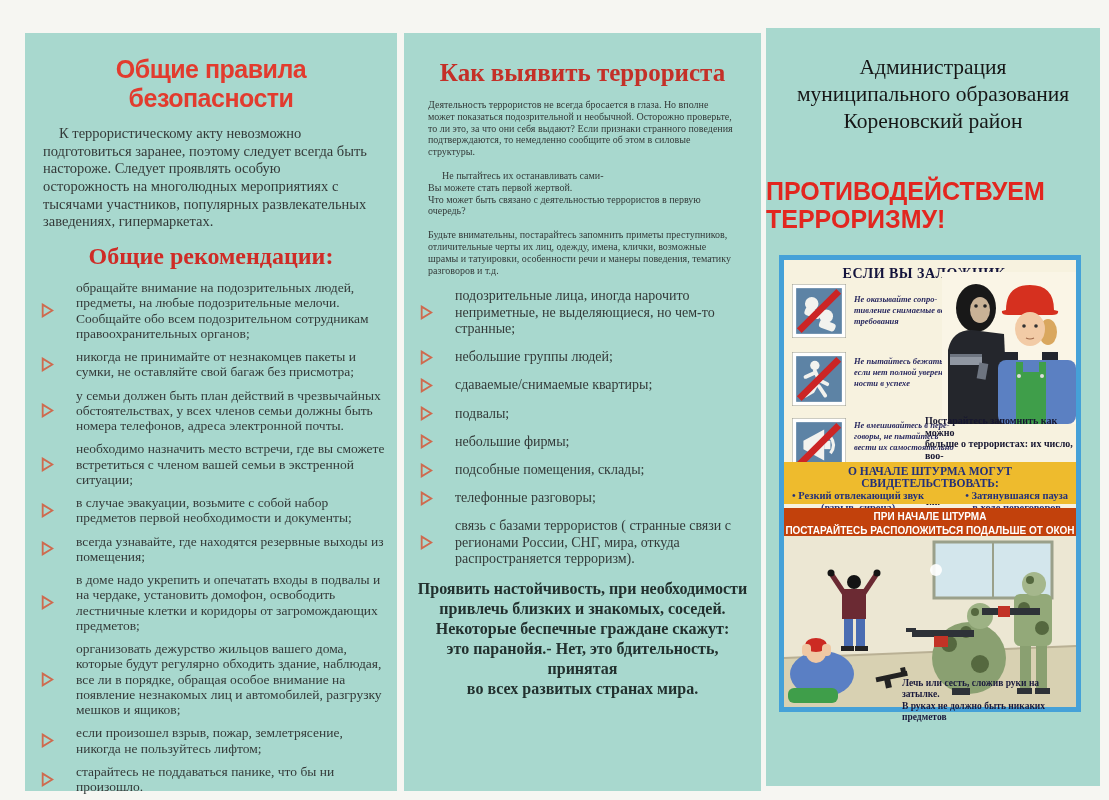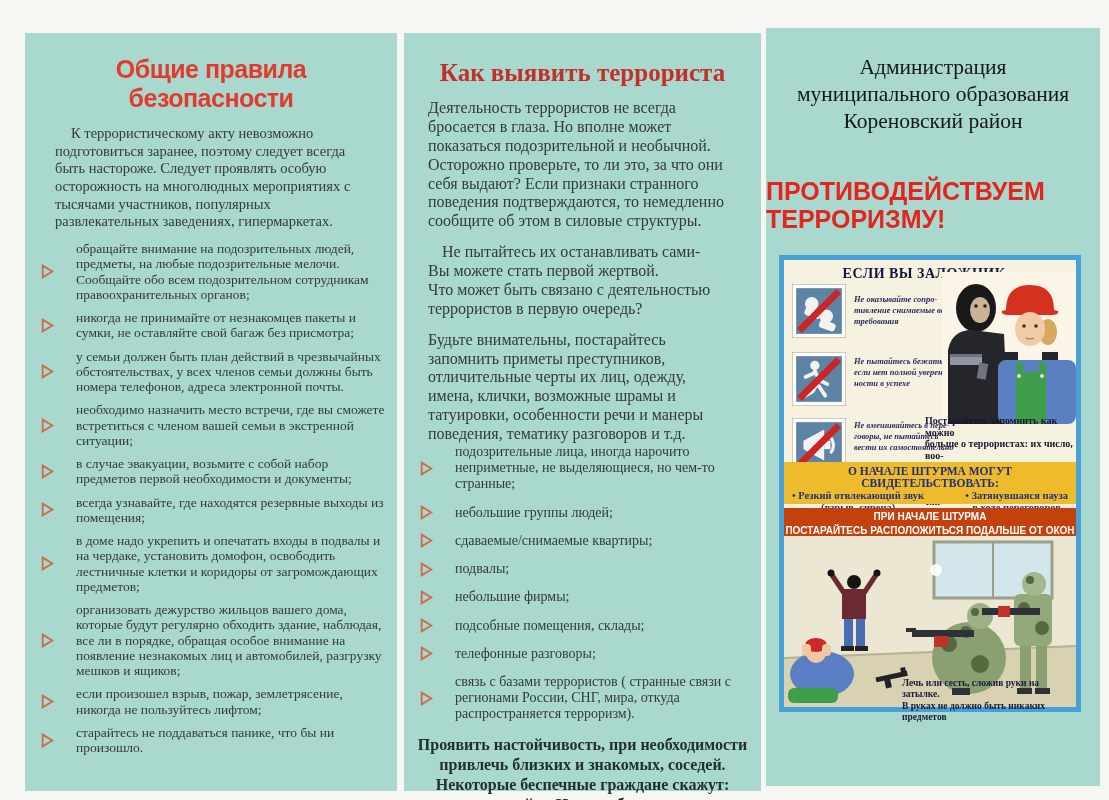--- a/index.html
+++ b/index.html
@@ -6,31 +6,31 @@
   .canvas{position:relative;width:1109px;height:800px;background:#f6f6f2;overflow:hidden;
           font-family:"Liberation Serif",serif;color:#343a39;padding-left:44px;}
   .panel{position:absolute;top:33px;height:758px;background:#a8d8ce;}
   #panel-left{left:25px;width:372px;}
   #panel-mid{left:404px;width:357px;}
   #panel-right{left:766px;top:28px;height:758px;width:334px;}
 
   
   .lp-title{margin:22px 6px 0;text-align:center;font-family:"Liberation Sans",sans-serif;
             font-weight:bold;font-size:25px;letter-spacing:-0.5px;color:#e23b2e;}
-  .lp-intro{margin:12px 30px 0 30px;font-size:14.5px;line-height:1.22;text-indent:16px;}
+  .lp-intro{margin:12px 30px 0 18px;font-size:14.5px;line-height:1.22;text-indent:16px;}
   .lp-sub{margin:12px 0 0;text-align:center;font-weight:bold;font-size:24px;color:#cf2b26;}
   .blist{margin:10px 10px 0 16px;}
   .brow{display:flex;align-items:center;gap:22px;margin-bottom:8px;font-size:13.5px;line-height:1.13;}
   #panel-mid .brow{margin-bottom:12px;font-size:14px;line-height:1.16;}
   .tri{flex:0 0 13px;width:13px;height:15px;}
   .tri path{fill:none;stroke:#cf6a4e;stroke-width:1.7;}
 
   
   .mp-title{margin:26px 0 0;text-align:center;font-weight:bold;font-size:25px;color:#c43028;}
-  .mp-p{margin:12px 28px 0 24px;font-size:16px;line-height:1.18;white-space:pre-line;}
+  .mp-p{margin:12px 28px 0 24px;font-size:10px;line-height:1.18;white-space:pre-line;}
   .mp-p.indent{text-indent:14px;}
   .mp-footer{margin:10px 6px 0;text-align:center;font-weight:bold;font-size:16px;
              line-height:1.25;white-space:pre-line;color:#22302e;}
 
   
   .rp-admin{margin:26px 0 0;text-align:center;font-size:21.5px;line-height:1.25;
             color:#161616;white-space:pre-line;}
   .rp-slogan{margin:42px 0 0;text-align:left;font-family:"Liberation Sans",sans-serif;
              font-weight:bold;font-size:25px;line-height:1.12;color:#e2261f;white-space:pre-line;}
   .poster{position:absolute;left:13px;top:227px;width:302px;height:457px;box-sizing:border-box;
@@ -55,20 +55,21 @@
              line-height:1.2;color:#1a1a3c;white-space:pre-line;z-index:3;}
 </style>
 </head>
 <body>
 
 <div class="canvas">
 
   <div class="panel" id="panel-left">
     <div class="lp-title">Общие правила безопасности</div>
     <div class="lp-intro">К террористическому акту невозможно подготовиться заранее, поэтому следует всегда быть настороже. Следует проявлять особую осторожность на многолюдных мероприятиях с тысячами участников, популярных развлекательных заведениях, гипермаркетах.</div>
+    <div class="lp-sub">Общие рекомендации:</div>
     <div class="blist">
 
         <div class="brow">
           <svg class="tri" viewBox="0 0 12 14">
             <path d="M1.5 1.5 L10.5 7 L1.5 12.5 Z"></path>
           </svg>
           <div>обращайте внимание на подозрительных людей, предметы, на любые подозрительные мелочи. Сообщайте обо всем подозрительном сотрудникам правоохранительных органов;</div>
         </div>
 
         <div class="brow">
@@ -136,21 +137,21 @@
       </div>
   </div>
 
   <div class="panel" id="panel-mid">
     <div class="mp-title">Как выявить террориста</div>
     <div class="mp-p">Деятельность террористов не всегда бросается в глаза. Но вполне может показаться подозрительной и необычной. Осторожно проверьте, то ли это, за что они себя выдают? Если признаки странного поведения подтверждаются, то немедленно сообщите об этом в силовые структуры.</div>
     <div class="mp-p indent">Не пытайтесь их останавливать сами-
 Вы можете стать первой жертвой.
 Что может быть связано с деятельностью террористов в первую  очередь?</div>
     <div class="mp-p">Будьте внимательны, постарайтесь запомнить приметы преступников, отличительные черты их лиц, одежду, имена, клички, возможные шрамы и татуировки, особенности речи и манеры поведения, тематику разговоров и т.д.</div>
-    <div class="blist" style="margin-top:0;">
+    <div class="blist" style="margin-top:12px;">
 
         <div class="brow">
           <svg class="tri" viewBox="0 0 12 14">
             <path d="M1.5 1.5 L10.5 7 L1.5 12.5 Z"></path>
           </svg>
           <div>подозрительные лица, иногда нарочито неприметные, не выделяющиеся, но чем-то странные;</div>
         </div>
 
         <div class="brow">
           <svg class="tri" viewBox="0 0 12 14">

